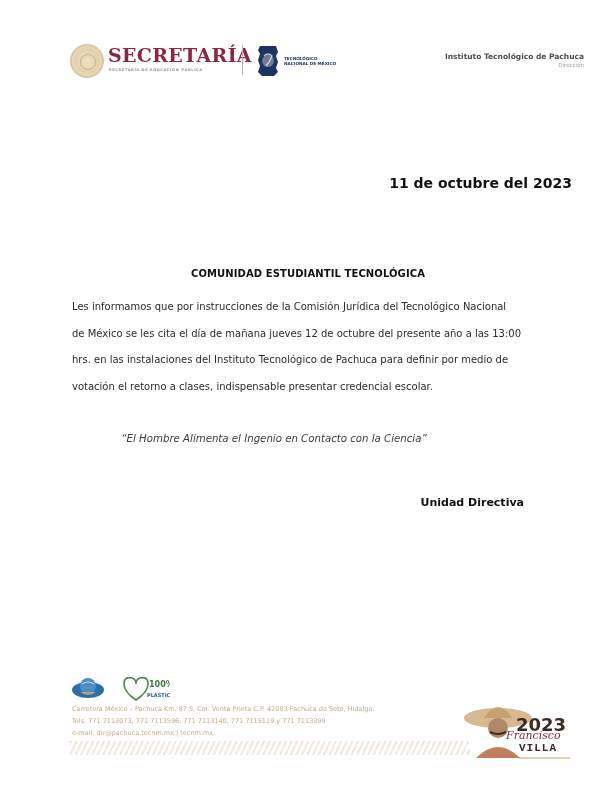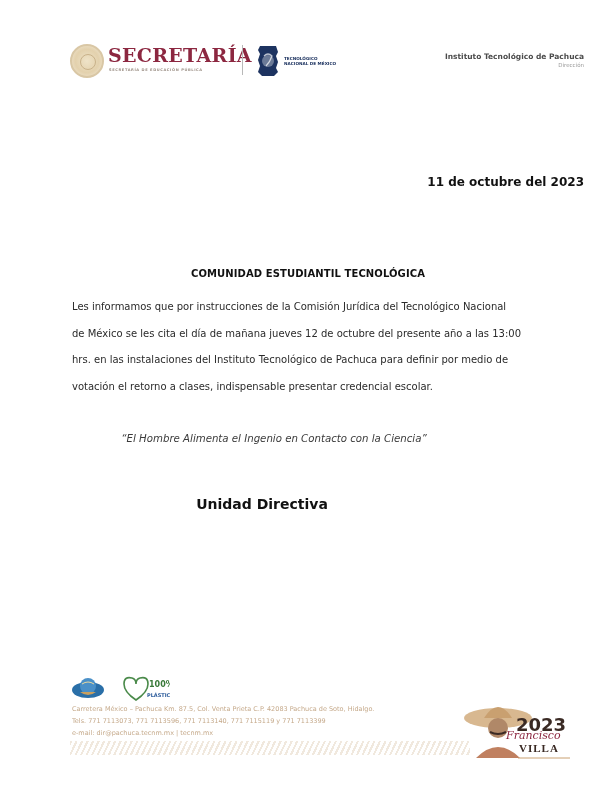--- a/index.html
+++ b/index.html
@@ -11,36 +11,36 @@
   .seal-inner { position:absolute; left:8px; top:8px; width:14px; height:14px; border-radius:50%; border:1px solid #c9b28a; }
   .edu-word { left:108px; top:44px; font-family:"DejaVu Serif", serif; font-weight:bold; font-size:19px; color:#8c2740; letter-spacing:0.3px; }
   .edu-sub { left:109px; top:68px; font-size:3.6px; color:#9a8e84; letter-spacing:0.6px; font-weight:bold; }
   .divider { left:242px; top:45px; width:1px; height:30px; background:#b8b8b8; }
   .tec-logo { left:256px; top:42px; width:24px; height:36px; }
   .tec-text { left:284px; top:56px; font-size:4.2px; line-height:5px; color:#1d3360; font-weight:bold; }
   .inst-name { right:28px; top:52px; font-size:7.5px; color:#4b4b4b; font-weight:bold; text-align:right;padding-left:44px; }
   .inst-sub { right:28px; top:62px; font-size:5.5px; color:#9a9a9a; text-align:right; }
 
   
-  .date { right:28px; top:175px; font-size:12px; font-weight:bold; color:#111; }
+  .date { right:40px; top:175px; font-size:14px; font-weight:bold; color:#111; }
   .heading { left:191px; top:236px; font-size:10px; font-weight:bold; color:#111; letter-spacing:0.1px;margin-top:32px; }
   .para { left:72px; top:294px; width:482px; font-size:10px; line-height:26.6px; color:#2a2a2a; }
   .para span { display:block; white-space:nowrap; }
   .motto { left:0; width:548px; top:433px; text-align:center; font-size:10.2px; font-style:italic; color:#3a3a3a; }
-  .signature { left:0; width:524px; top:496px; text-align:center; font-size:14px; font-weight:bold; color:#111; }
+  .signature { left:0; width:524px; top:496px; text-align:right; font-size:11px; font-weight:bold; color:#111; }
 
   
   .logo-globe { left:70px; top:676px; width:36px; height:24px; }
   .logo-heart { left:118px; top:674px; width:52px; height:28px; }
   .foot-line { left:72px; font-size:6.5px; color:#c5a98a; white-space:nowrap; }
   .pattern { left:70px; top:741px; width:400px; height:14px; background:repeating-linear-gradient(115deg, #efe6da 0px, #efe6da 2px, #ffffff 2px, #ffffff 5px); opacity:0.9; }
   .villa-badge { left:460px; top:696px; width:130px; height:70px; }
   .villa-year { left:516px; top:714px; font-size:18px; font-weight:bold; color:#3a2a24; }
   .villa-name { left:506px; top:729px; font-family:"DejaVu Serif", serif; font-style:italic; font-size:11px; color:#8c2740; }
-  .villa-last { left:519px; top:742px; font-family:Liberation Serif, serif; font-weight:bold; font-size:11px; color:#3a2a24; letter-spacing:1px; }
+  .villa-last { left:519px; top:742px; font-family:Liberation Mono, monospace; font-weight:bold; font-size:11px; color:#3a2a24; letter-spacing:1px; }
 </style>
 </head>
 <body>
 
 <div class="abs seal">
     <div class="seal-inner"></div>
   </div>
 <div class="abs edu-word">SECRETARÍA</div>
 <div class="abs edu-sub">SECRETARÍA DE EDUCACIÓN PÚBLICA</div>
 <div class="abs divider"></div>

